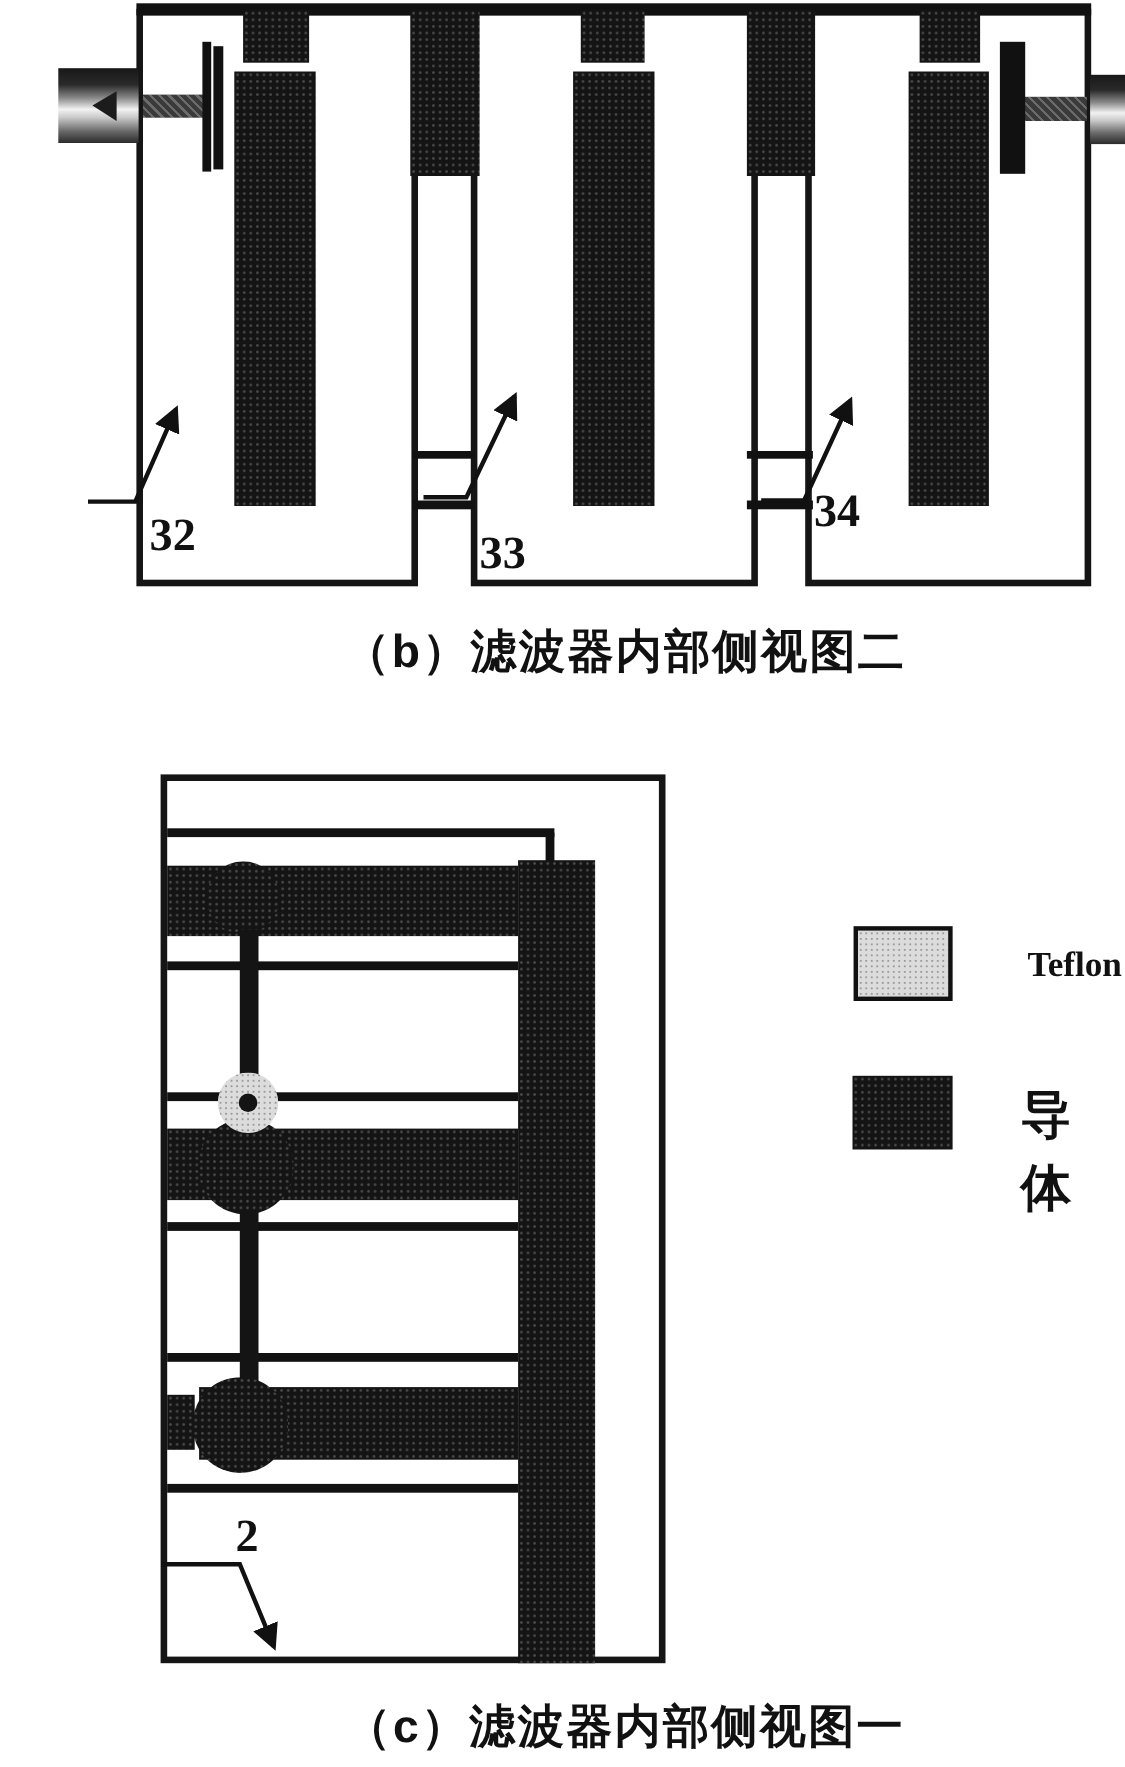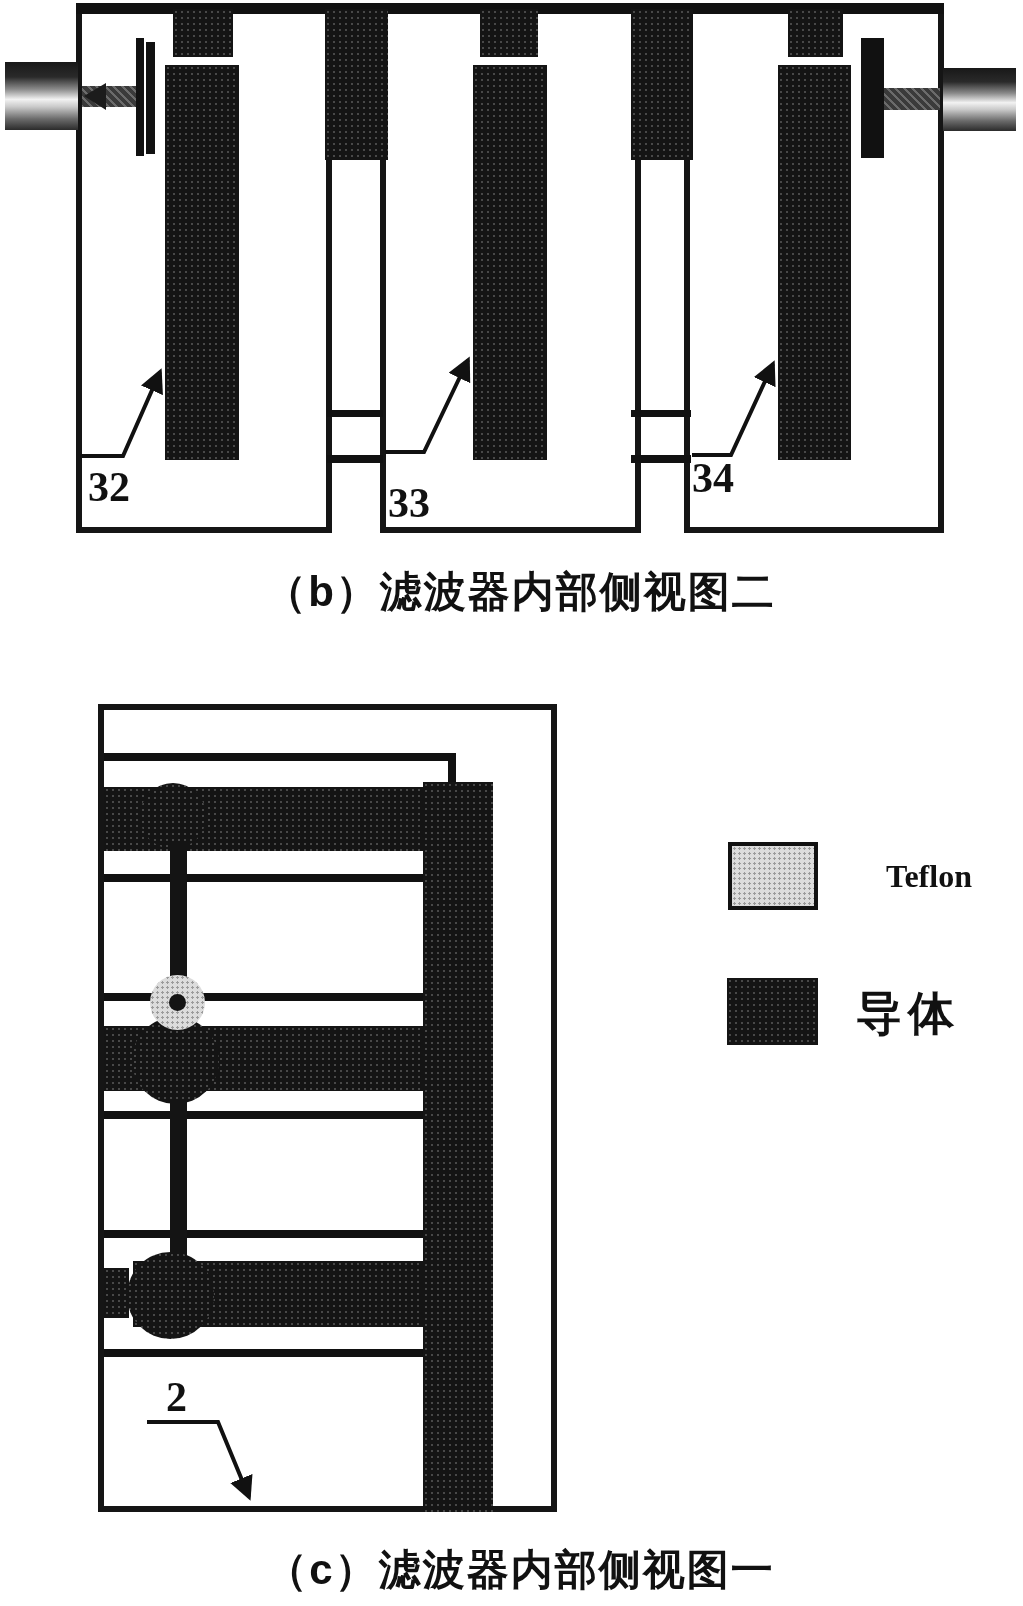--- a/index.html
+++ b/index.html
@@ -1,18 +1,18 @@
 <!DOCTYPE html>
 <html><head>
 <meta charset="utf-8">
 <style>
   html,body{margin:0;padding:0;background:#ffffff;}
   #canvas{position:relative;width:1023px;height:1606px;background:#ffffff;overflow:hidden;
           font-family:"Liberation Sans",sans-serif;}
-  .abs{position:absolute;}
+  .abs{position:absolute;margin-left:48px;}
   .ink{background:#111111;}
   .dark{background:#141414;}
   .speckle{background-color:#141414;
            background-image:radial-gradient(circle, rgba(255,255,255,0.22) 1px, transparent 1.4px);
            background-size:6px 6px;}
   .grayfeed{background-color:#3a3a3a;
             background-image:repeating-linear-gradient(45deg, rgba(255,255,255,0.25) 0 2px, transparent 2px 6px);}
   .chamber{background:#ffffff;border:6px solid #151515;box-sizing:border-box;}
   .connector{background:linear-gradient(180deg,#181818 0%,#2a2a2a 22%,#8a8a8a 40%,#f2f2f2 55%,#c9c9c9 66%,#6a6a6a 84%,#2b2b2b 100%);}
   .teflon-pattern{background-color:#dcdcdc;
@@ -61,21 +61,21 @@
     <div class="abs ink" style="left:146px;top:42px;width:9px;height:112px;"></div>
 
     <div class="abs grayfeed" style="left:882px;top:88px;width:58px;height:22px;"></div>
     <div class="abs ink" style="left:861px;top:38px;width:23px;height:120px;"></div>
 
     <div class="abs connector" style="left:5px;top:62px;width:73px;height:68px;"></div>
     <div class="abs connector" style="left:943px;top:68px;width:73px;height:63px;"></div>
 
     <div class="abs numlabel" style="left:88px;top:466px;">32</div>
     <div class="abs numlabel" style="left:388px;top:482px;">33</div>
-    <div class="abs numlabel" style="left:692px;top:457px;">34</div>
+    <div class="abs numlabel" style="left:692px;top:444px;">34</div>
 
     <div class="abs caption" style="left:260px;top:571px;width:520px;">（b）滤波器内部侧视图二</div>
   </div>
 
   <div>
 
     <div class="abs chamber" style="left:98px;top:704px;width:459px;height:808px;"></div>
 
     <div class="abs ink" style="left:104px;top:753px;width:352px;height:8px;"></div>
     <div class="abs ink" style="left:448px;top:757px;width:8px;height:28px;"></div>
@@ -103,21 +103,21 @@
 
     <div class="abs numlabel" style="left:166px;top:1376px;">2</div>
 
     <div class="abs caption" style="left:260px;top:1549px;width:520px;">（c）滤波器内部侧视图一</div>
   </div>
 
   <div>
     <div class="abs teflon-pattern" style="left:728px;top:842px;width:90px;height:68px;border:4px solid #111;box-sizing:border-box;"></div>
     <div class="abs legend-text-serif" style="left:886px;top:842px;">Teflon</div>
     <div class="abs speckle" style="left:727px;top:978px;width:91px;height:67px;"></div>
-    <div class="abs legend-text-cjk" style="left:856px;top:980px;">导体</div>
+    <div class="abs legend-text-cjk" style="left:880px;top:980px;">导体</div>
   </div>
 
   <svg class="overlay" width="1023" height="1606" viewBox="0 0 1023 1606">
     <defs>
       <marker id="ah" markerWidth="6" markerHeight="6" refX="5" refY="3" orient="auto">
         <path d="M0,0 L6,3 L0,6 Z" fill="#111"></path>
       </marker>
     </defs>
     <polyline points="80,456 123,456 160,372" fill="none" stroke="#111" stroke-width="4" marker-end="url(#ah)"></polyline>
     <polyline points="385,452 424,452 468,360" fill="none" stroke="#111" stroke-width="4" marker-end="url(#ah)"></polyline>

